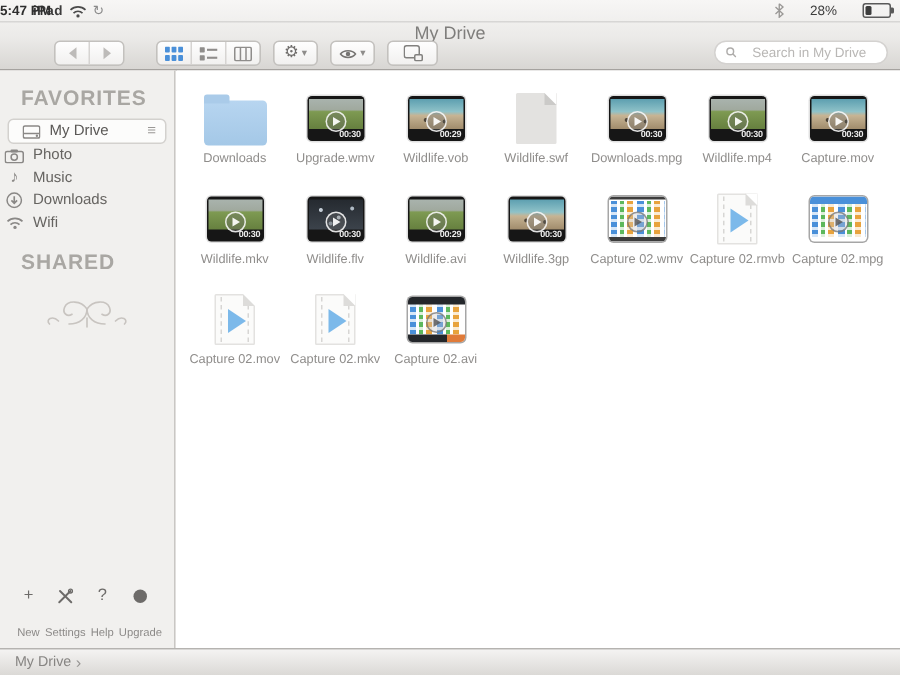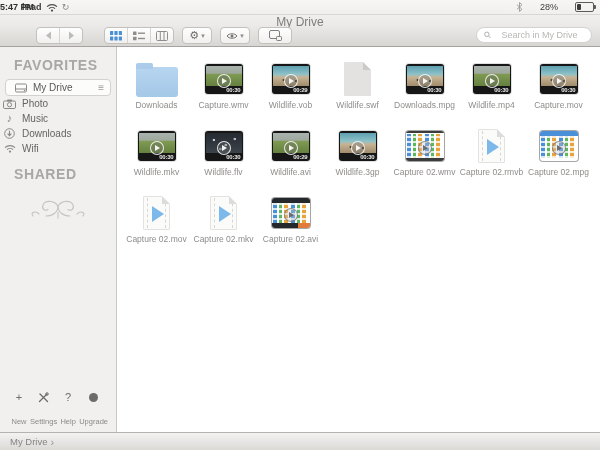--- a/index.html
+++ b/index.html
@@ -345,21 +345,21 @@
     <div class="tile-label">Downloads</div>
   </div>
         <div class="file-tile">
     <div class="tile-icon">
             <div class="video-thumb">
               <div class="vt-img scene-grass"></div>
               <div class="play-ring"></div>
               <div class="vt-dur">00:30</div>
             </div>
           </div>
-    <div class="tile-label">Capture.wmv</div>
+    <div class="tile-label">Upgrade.wmv</div>
   </div>
         <div class="file-tile">
     <div class="tile-icon">
             <div class="video-thumb">
               <div class="vt-img scene-beach"></div>
               <div class="play-ring"></div>
               <div class="vt-dur">00:29</div>
             </div>
           </div>
     <div class="tile-label">Wildlife.vob</div>

